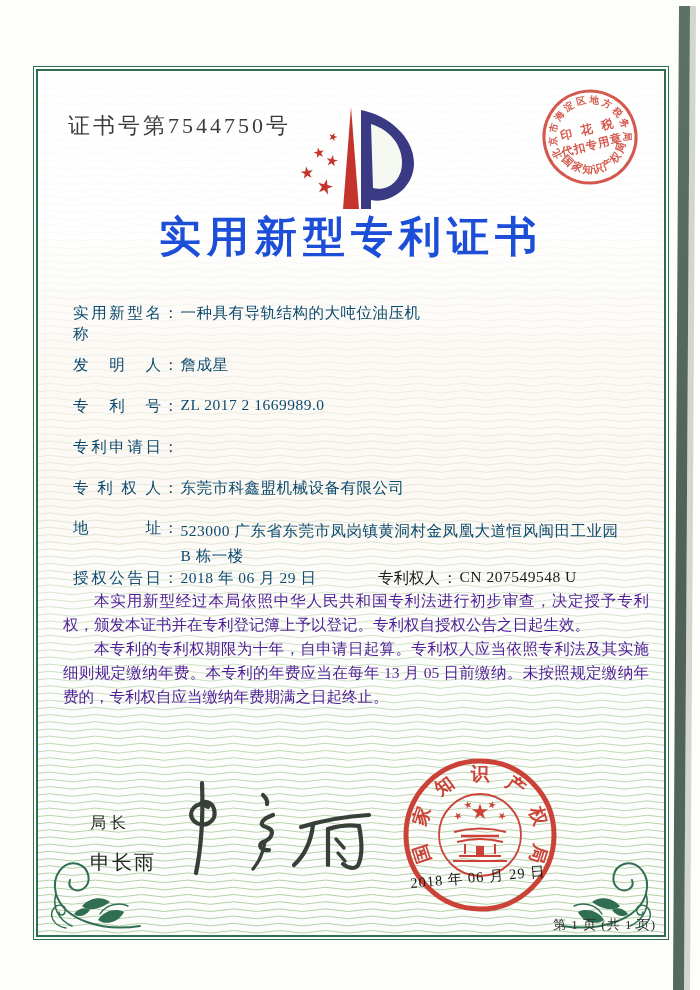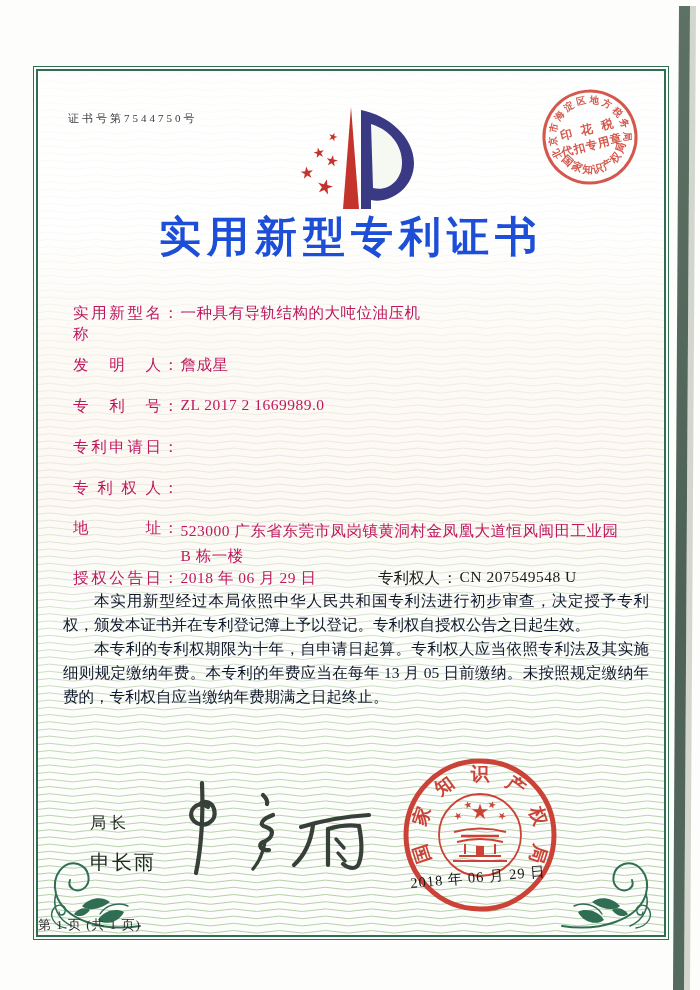--- a/index.html
+++ b/index.html
@@ -21,43 +21,43 @@
   #waves-svg{position:absolute;left:0;top:0;z-index:0;}
   #waves-svg path{fill:none;stroke:#b4d1a9;stroke-width:1;}
   .wash{position:absolute;inset:0;z-index:1;pointer-events:none;
     background:linear-gradient(180deg,
       rgba(255,255,255,.94) 0%,rgba(255,255,255,.90) 18%,
       rgba(253,248,243,.80) 34%,rgba(253,246,240,.64) 50%,
       rgba(255,255,255,.40) 64%,rgba(255,255,255,.16) 78%,
       rgba(255,255,255,0) 92%);}
   .content{position:absolute;inset:0;z-index:2;}
 
-  .cert-no{position:absolute;left:30px;top:40px;font-size:11px;letter-spacing:3px;color:#3b3b3b;}
+  .cert-no{position:absolute;left:30px;top:40px;font-size:22px;letter-spacing:3px;color:#3b3b3b;}
   .logo{position:absolute;left:252px;top:34px;}
   .title{position:absolute;left:0;right:0;top:138px;text-align:center;
     font-size:42px;font-weight:700;letter-spacing:6px;color:#1d4ed8;}
 
-  .row{position:absolute;left:35px;font-size:15.5px;color:#be185d;display:flex;align-items:flex-start;}
+  .row{position:absolute;left:35px;font-size:15.5px;color:#0c4a6e;display:flex;align-items:flex-start;}
   .flabel{display:inline-block;width:88px;text-align:justify;text-align-last:justify;flex:none;}
   .colon{flex:none;margin-left:2px;}
   .fvalue{margin-left:2px;letter-spacing:.5px;}
   .addr-val{width:452px;line-height:25px;}
   .row2{position:absolute;font-size:15.5px;color:#1b1b1b;display:flex;}
 
   .paras{position:absolute;left:25px;top:518px;width:586px;font-size:15.5px;
-    line-height:24px;color:#0f172a;text-align:justify;}
+    line-height:24px;color:#4c1d95;text-align:justify;}
   .paras p{margin:0;text-indent:2em;}
 
   .sig-title{position:absolute;left:52px;top:742px;font-size:16px;letter-spacing:4px;color:#222a24;}
   .sig-name{position:absolute;left:52px;top:778px;font-size:20px;letter-spacing:2px;color:#222a24;}
   .sig-svg{position:absolute;left:128px;top:698px;}
   .seal-svg{position:absolute;left:360px;top:682px;}
   .seal-date{position:absolute;left:352px;top:797px;width:176px;text-align:center;
     font-size:14.5px;letter-spacing:1px;color:#191919;transform:rotate(-5deg);z-index:3;}
-  .page-footer{position:absolute;left:0;right:0;top:845px;text-align:left;font-size:13px;color:#2c2c2c;letter-spacing:1px;}
+  .page-footer{position:absolute;left:0;right:8px;top:845px;text-align:right;font-size:13px;color:#2c2c2c;letter-spacing:1px;}
   .flourish{position:absolute;bottom:3px;z-index:1;}
   .flourish.left{left:2px;}
   .flourish.right{right:2px;transform:scaleX(-1);}
   .stamp-svg{position:absolute;left:486px;top:0px;z-index:2;opacity:.92;}
   .hidden-defs{position:absolute;width:0;height:0;overflow:hidden;}
 </style>
 </head>
 <body>
 
 <svg class="hidden-defs" aria-hidden="true">
@@ -289,20 +289,21 @@
             <span class="colon">：</span>
           <span class="fvalue">ZL 2017 2 1669989.0</span>
         </div>
         <div class="row" style="top:366px">
           <span class="flabel">专利申请日</span>
             <span class="colon">：</span>
         </div>
         <div class="row" style="top:407px">
           <span class="flabel">专利权人</span>
             <span class="colon">：</span>
+          <span class="fvalue">东莞市科鑫盟机械设备有限公司</span>
         </div>
         <div class="row" style="top:447px">
           <span class="flabel">地址</span>
             <span class="colon">：</span>
           <span class="fvalue addr-val">523000 广东省东莞市凤岗镇黄洞村金凤凰大道恒风闽田工业园 B 栋一楼</span>
         </div>
         <div class="row" style="top:497px">
           <span class="flabel">授权公告日</span>
             <span class="colon">：</span>
           <span class="fvalue">2018 年 06 月 29 日</span>

